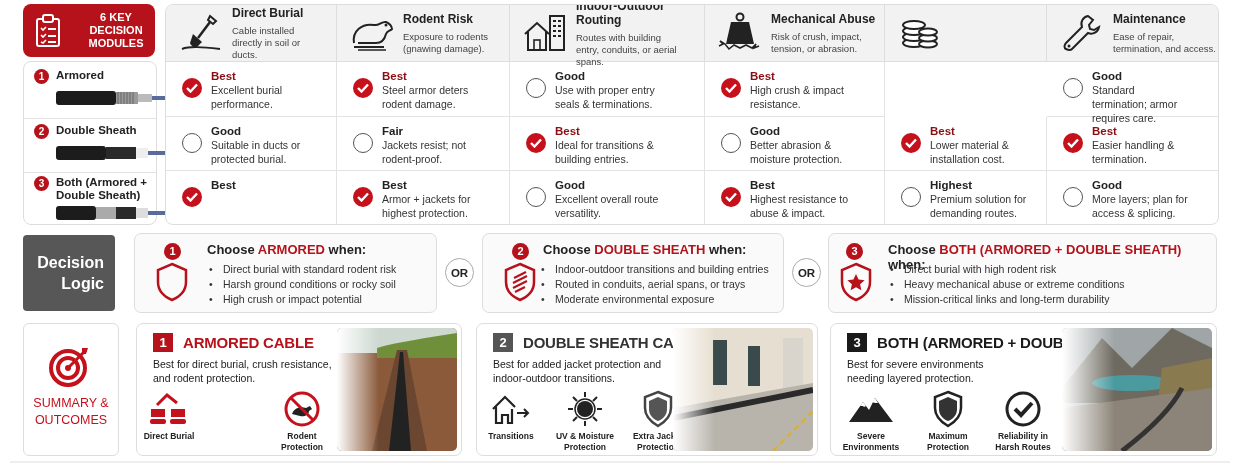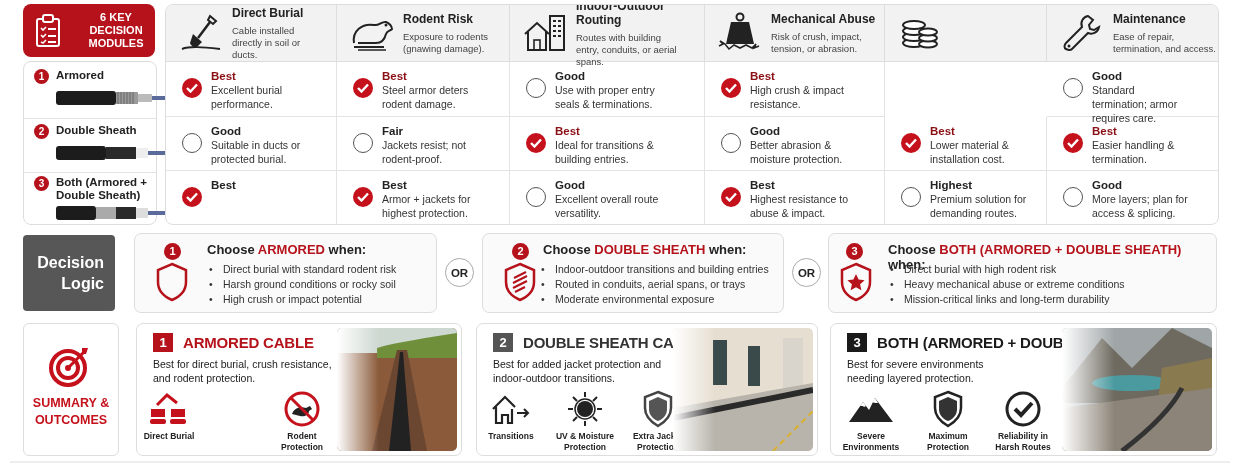--- a/index.html
+++ b/index.html
@@ -31,21 +31,21 @@
 .dbox .n{position:absolute;left:29px;top:7px}
 .dbox .n .num{width:17px;height:17px;font-size:11px;margin:0}
 .dbox .sh{position:absolute;left:20px;top:28px;width:34px;height:40px}
 .dbox .h{position:absolute;top:8px;font-weight:bold;font-size:13px}
 .dbox ul{position:absolute;top:28px;list-style:none}
 .dbox li{font-size:10.5px;line-height:15px;color:#333;position:relative;padding-left:14px}
 .dbox li:before{content:"•";position:absolute;left:0}
 .or{position:absolute;top:258px;width:29px;height:29px;border:1px solid #aaa;border-radius:50%;font-weight:bold;font-size:11.5px;display:flex;align-items:center;justify-content:center;background:#fff}
 
 .sumbox{position:absolute;left:23px;top:323px;width:96px;height:133px;border:1px solid #ddd;border-radius:6px;background:#fff;text-align:center}
-.sumbox .t{position:absolute;top:71px;width:100%;color:#c5111b;font-weight:bold;font-size:12.5px;line-height:17px}
+.sumbox .t{position:absolute;top:71px;width:100%;color:#c5111b;font-weight:normal;font-size:12.5px;line-height:17px}
 .scard{position:absolute;top:323px;height:133px;border:1px solid #ddd;border-radius:7px;background:#fff;overflow:hidden}
 .scard .tag{position:absolute;left:16px;top:9px;width:20px;height:19px;color:#fff;font-weight:bold;font-size:13px;display:flex;align-items:center;justify-content:center}
 .scard .st{position:absolute;left:46px;top:10px;font-weight:bold;font-size:15px;letter-spacing:-.2px}
 .scard .sd{position:absolute;left:16px;top:33px;font-size:10.5px;line-height:14px;color:#222}
 .feat{position:absolute;top:66px;width:70px;text-align:center}
 .feat .fi{height:38px;display:flex;align-items:center;justify-content:center}
 .feat .fl{font-size:8.5px;line-height:11px;font-weight:bold;color:#222;margin-top:3px}
 .photo{position:absolute;top:4px;right:4px;height:123px;border-radius:5px}
 .bottomline{position:absolute;left:10px;top:461px;width:1220px;height:2px;background:#eee}
 </style>

